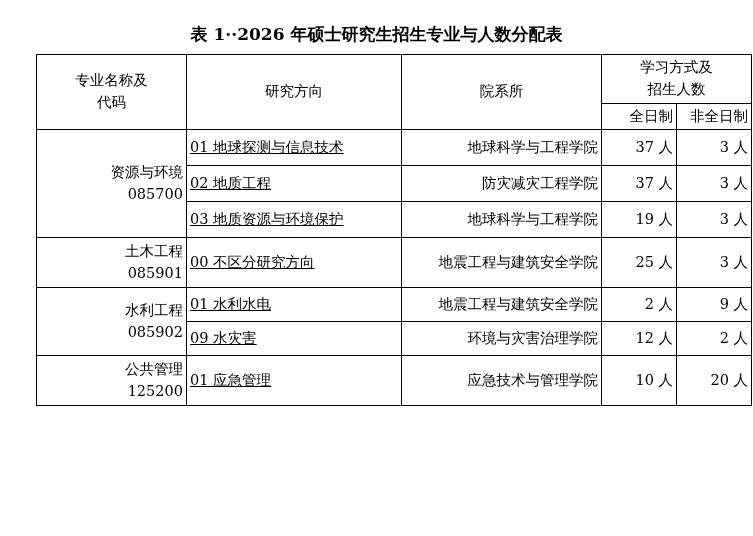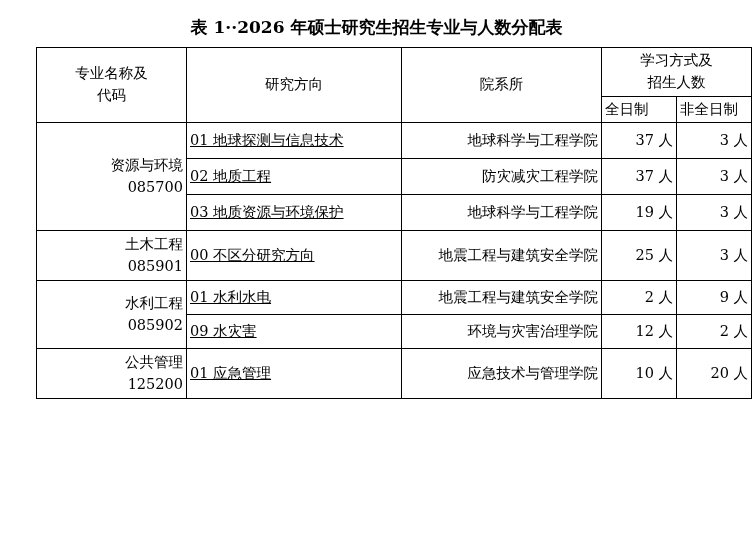--- a/index.html
+++ b/index.html
@@ -18,21 +18,21 @@
     position: relative;
     width: 753px;
     height: 536px;
     box-sizing: border-box;
   }
   .doc-title {
     text-align: center;
     font-size: 17px;
     font-weight: bold;
     font-family: "DejaVu Serif", "Liberation Serif", serif;
-    padding-top: 16px;
+    padding-top: 23px;
     padding-bottom: 8px;
     letter-spacing: 0px;
   }
   .table-wrap {
     margin: 0 36px;
   }
   table.main {
     border-collapse: collapse;
     width: 715px;
     table-layout: fixed;
@@ -45,21 +45,21 @@
     padding: 2px 3px;
     vertical-align: middle;
     line-height: 1.5;
   }
   .hdr {
     text-align: center;
     font-weight: bold;
     font-size: 15px;
   }
   .hdr-sub {
-    text-align: left;
+    text-align: right;
     font-weight: bold;
     font-size: 14.5px;
   }
   .col-major { width: 150px; }
   .col-dir   { width: 215px; }
   .col-dept  { width: 200px; }
   .col-ft    { width: 75px; }
   .col-pt    { width: 75px; }
 
   .cell-center { text-align: right; }

